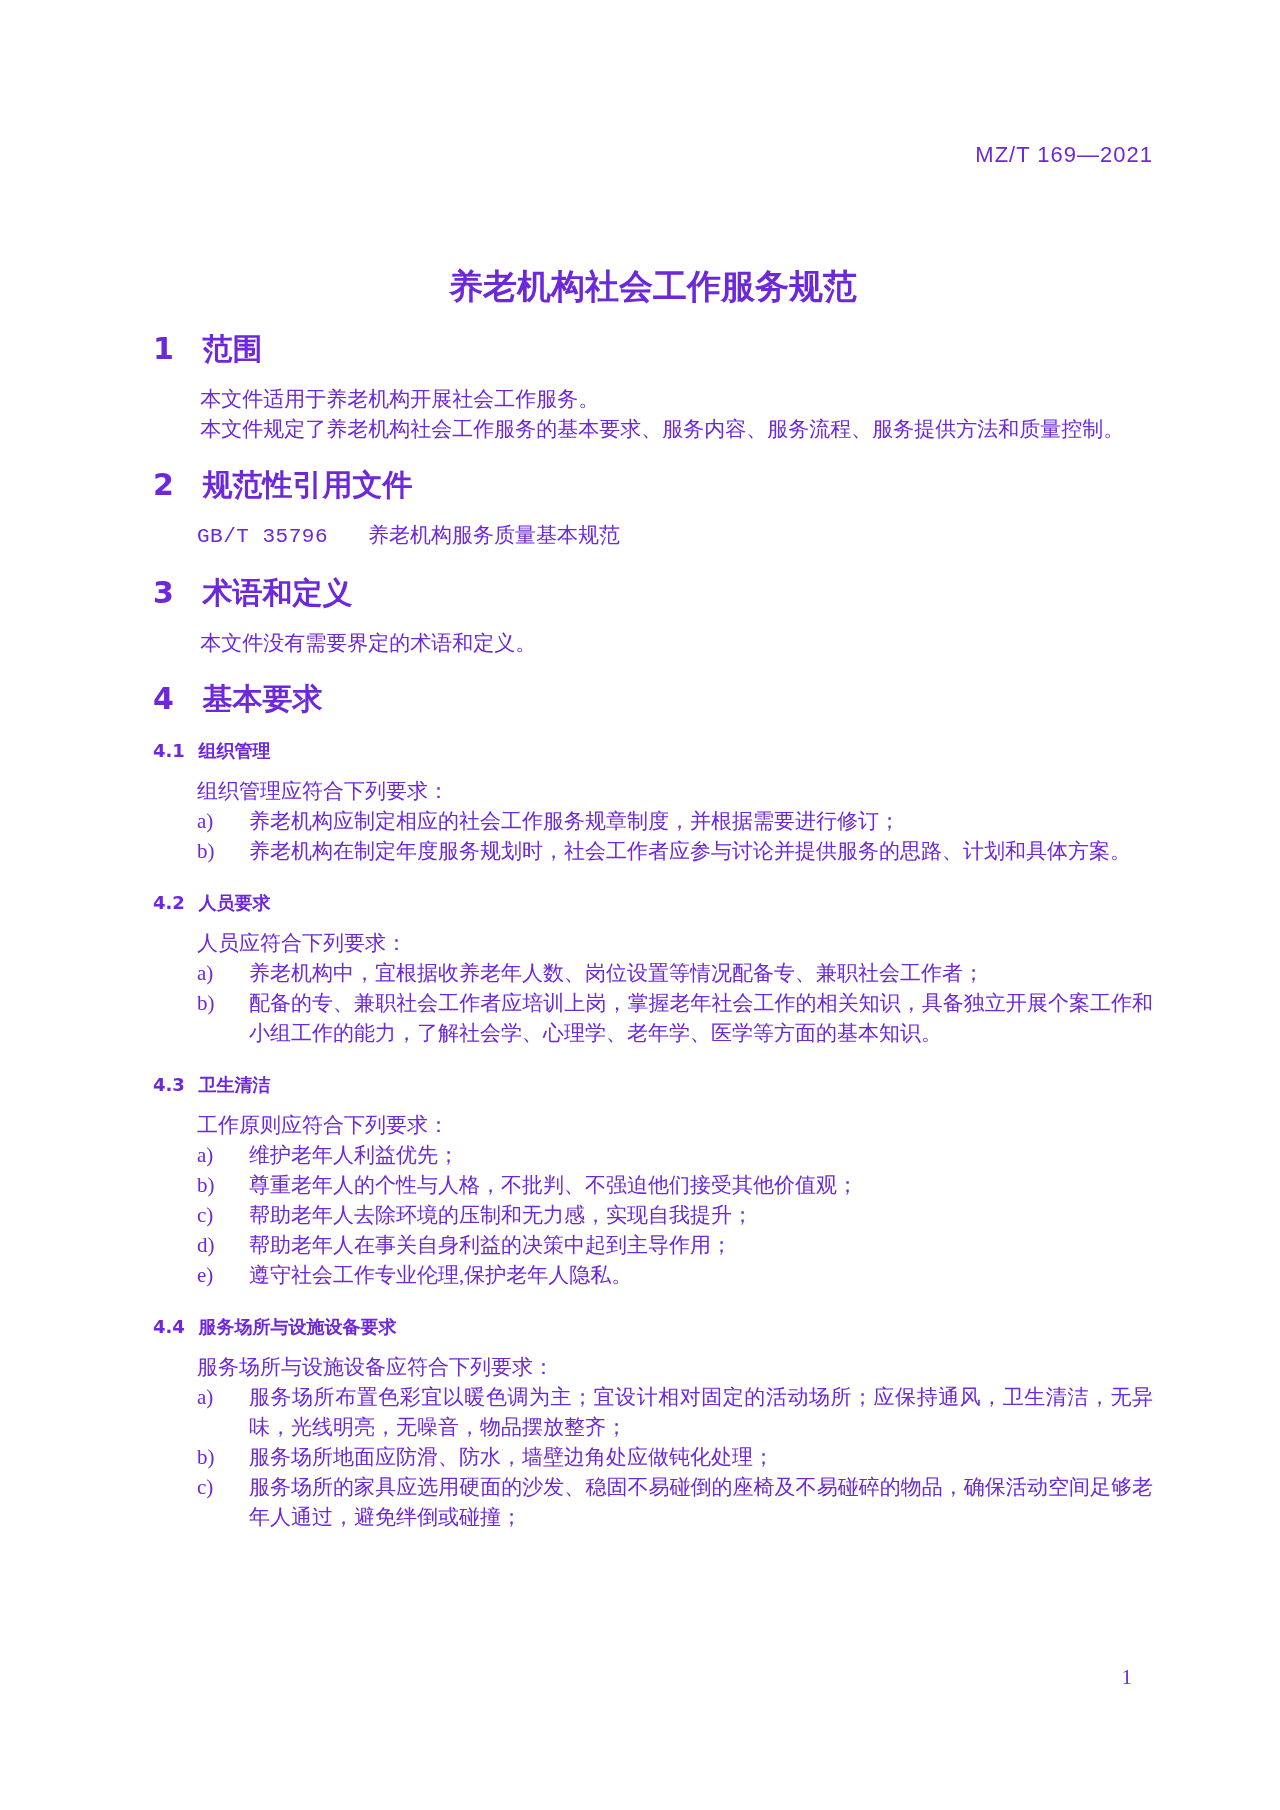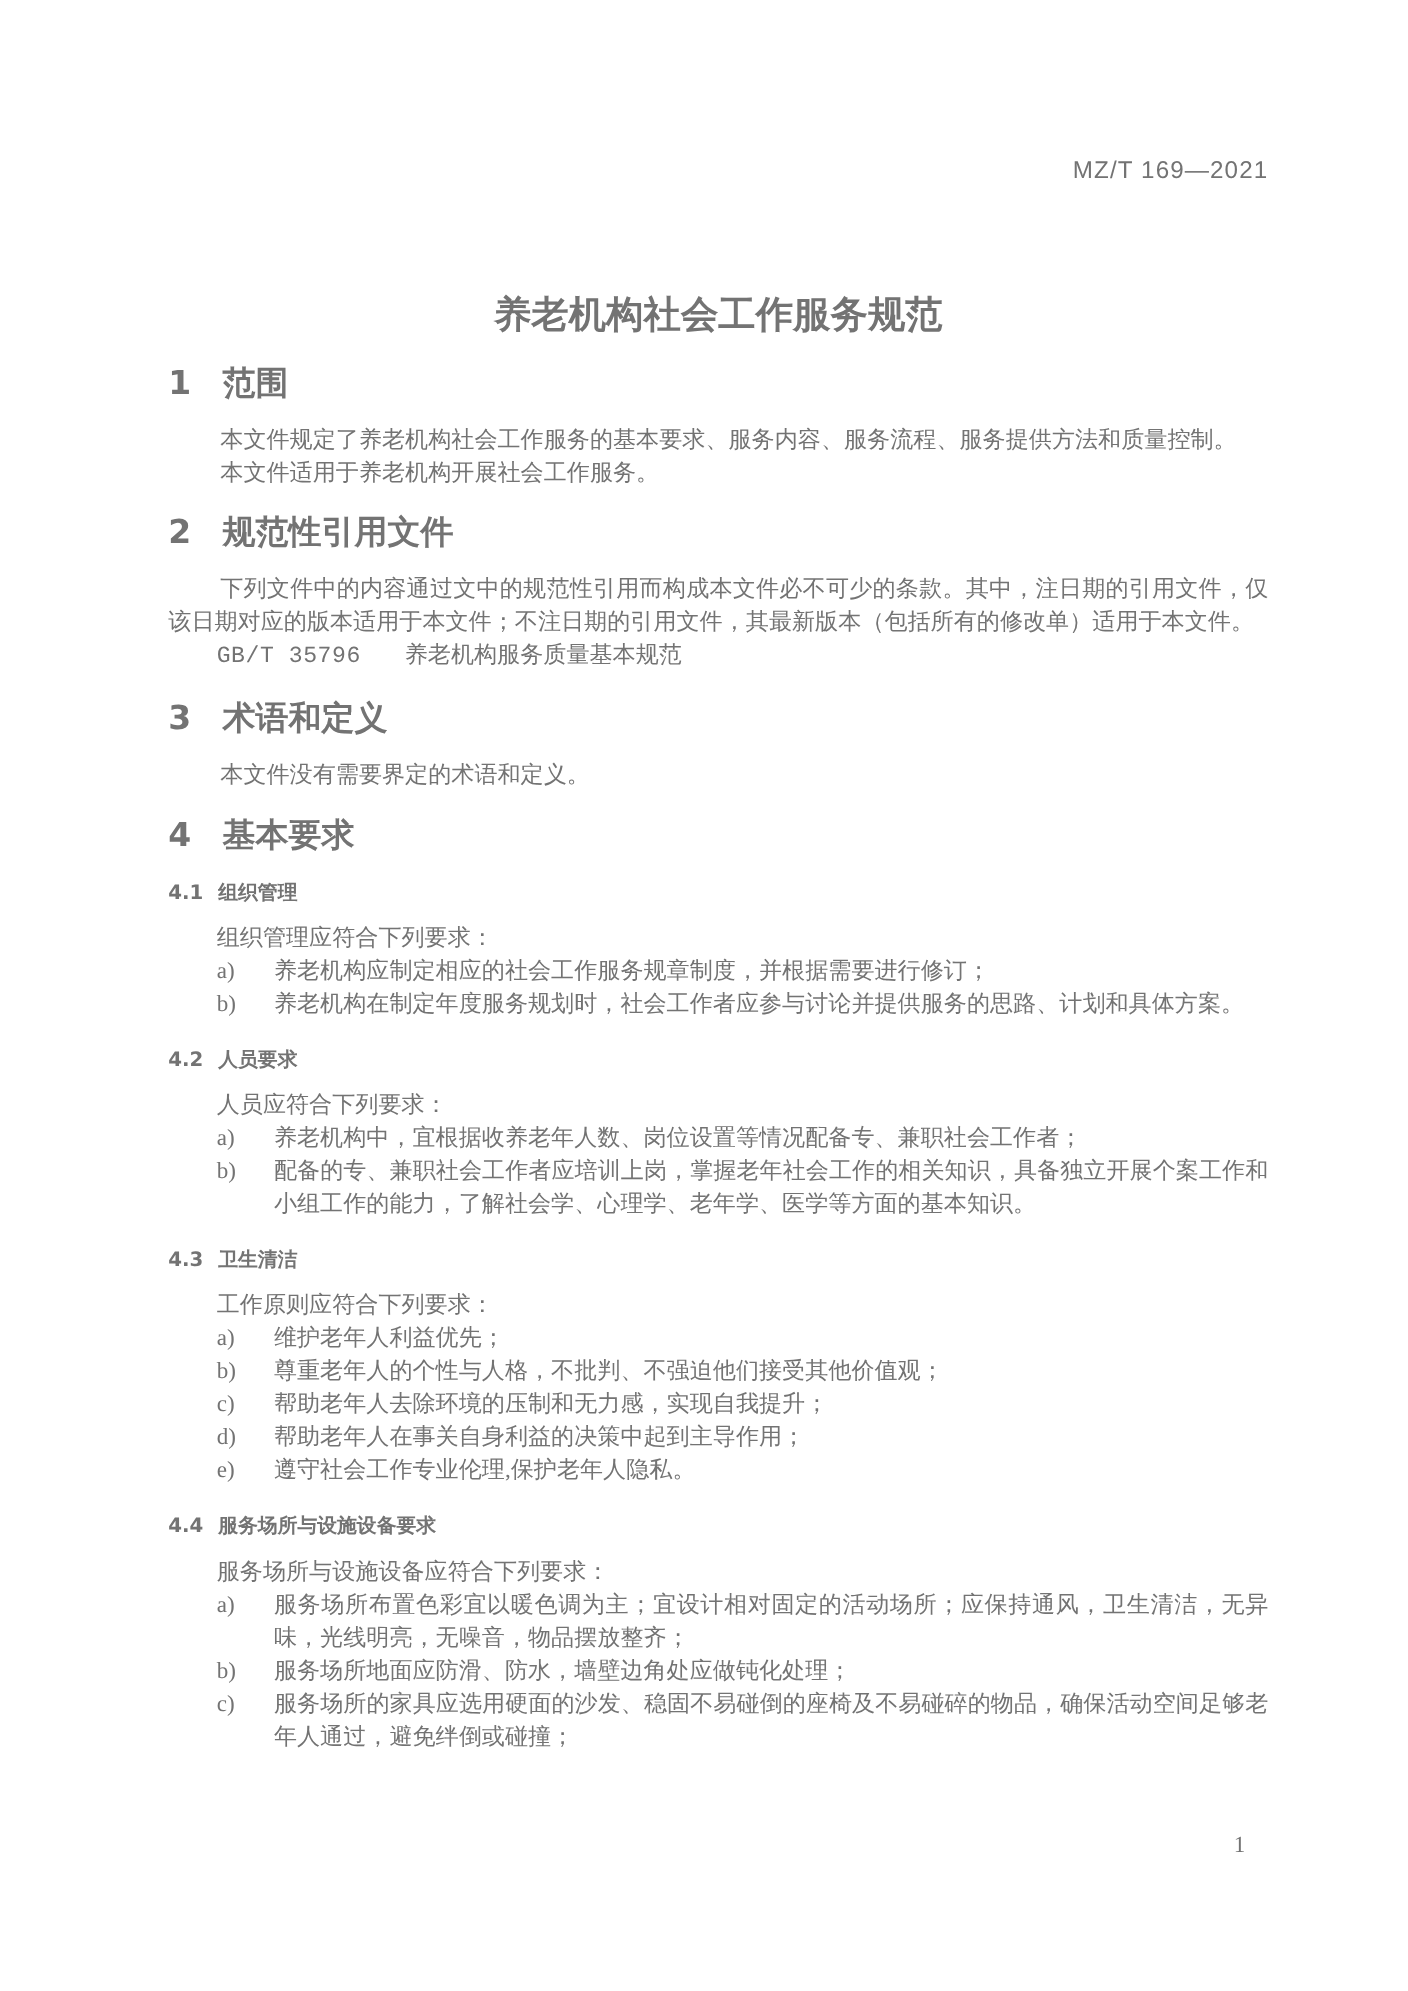--- a/index.html
+++ b/index.html
@@ -6,21 +6,21 @@
     margin: 0;
     padding: 0;
     background: #e8e8e8;
   }
   .page {
     position: relative;
     width: 1280px;
     height: 1810px;
     margin: 0 auto;
     background: #ffffff;
-    color: #737373;
+    color: #6d28d9;
     box-sizing: border-box;
     padding: 142px 127px 0 153px;
     font-family: "Liberation Serif", "DejaVu Serif", serif;
     font-size: 21px;
     line-height: 30px;
     overflow: hidden;
   }
   .doc-code {
     text-align: right;
     font-family: "Liberation Sans", "DejaVu Sans", sans-serif;
@@ -96,29 +96,28 @@
 <div class="page">
 
   <div class="doc-code">MZ/T 169—2021</div>
 
   <h1 class="title">养老机构社会工作服务规范</h1>
 
   <section>
     <h2 class="sec-h">
       <span class="num">1</span><span>范围</span>
     </h2>
+    <p class="para">本文件适用于养老机构开展社会工作服务。</p>
     <p class="para">本文件规定了养老机构社会工作服务的基本要求、服务内容、服务流程、服务提供方法和质量控制。</p>
-    <p class="para">本文件适用于养老机构开展社会工作服务。</p>
   </section>
 
   <section>
     <h2 class="sec-h">
       <span class="num">2</span><span>规范性引用文件</span>
     </h2>
-    <p class="para">下列文件中的内容通过文中的规范性引用而构成本文件必不可少的条款。其中，注日期的引用文件，仅该日期对应的版本适用于本文件；不注日期的引用文件，其最新版本（包括所有的修改单）适用于本文件。</p>
     <p class="ref-line">
       <span class="ref-code">GB/T 35796</span><span>养老机构服务质量基本规范</span>
     </p>
   </section>
 
   <section>
     <h2 class="sec-h">
       <span class="num">3</span><span>术语和定义</span>
     </h2>
     <p class="para">本文件没有需要界定的术语和定义。</p>

